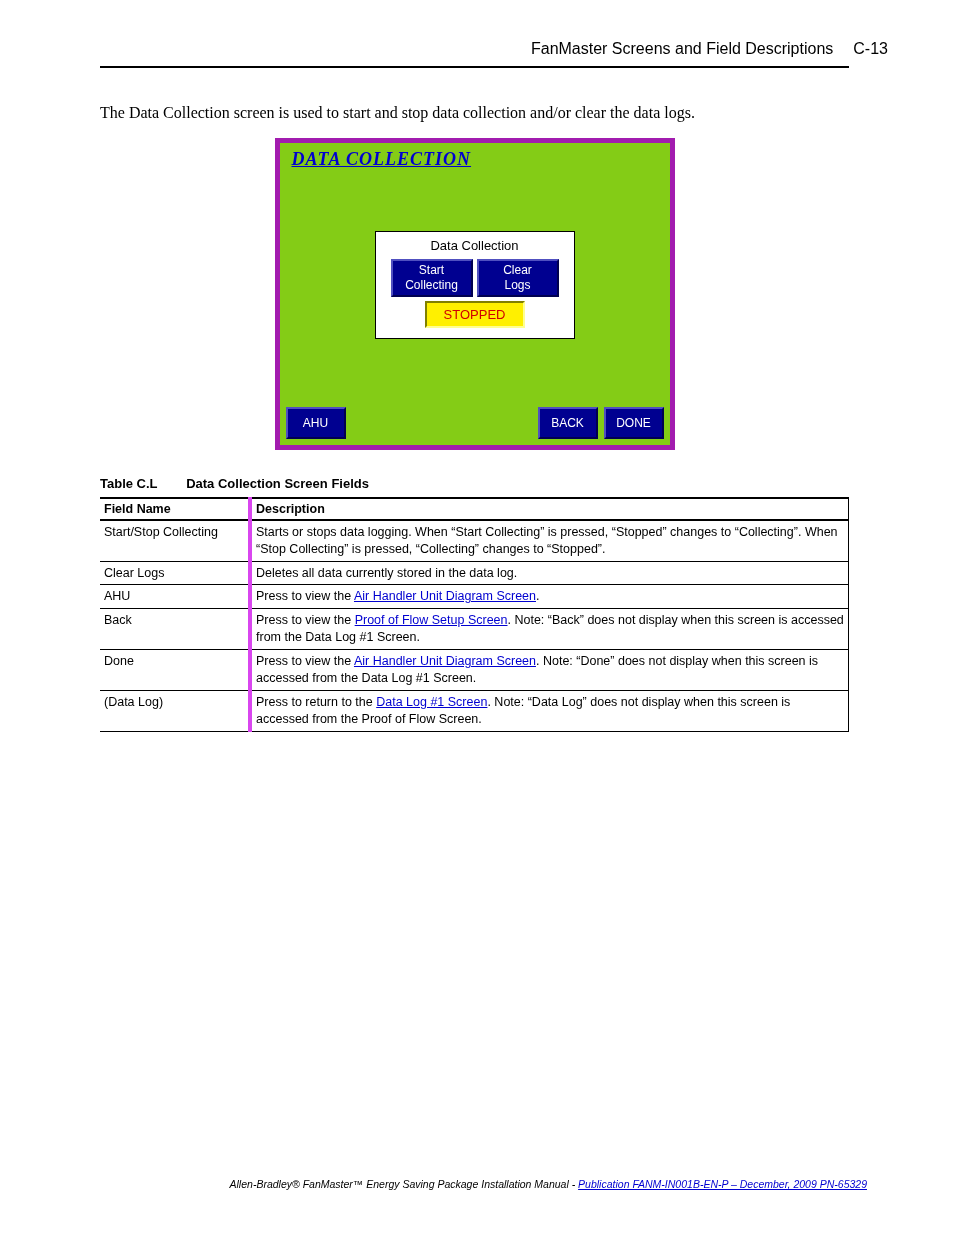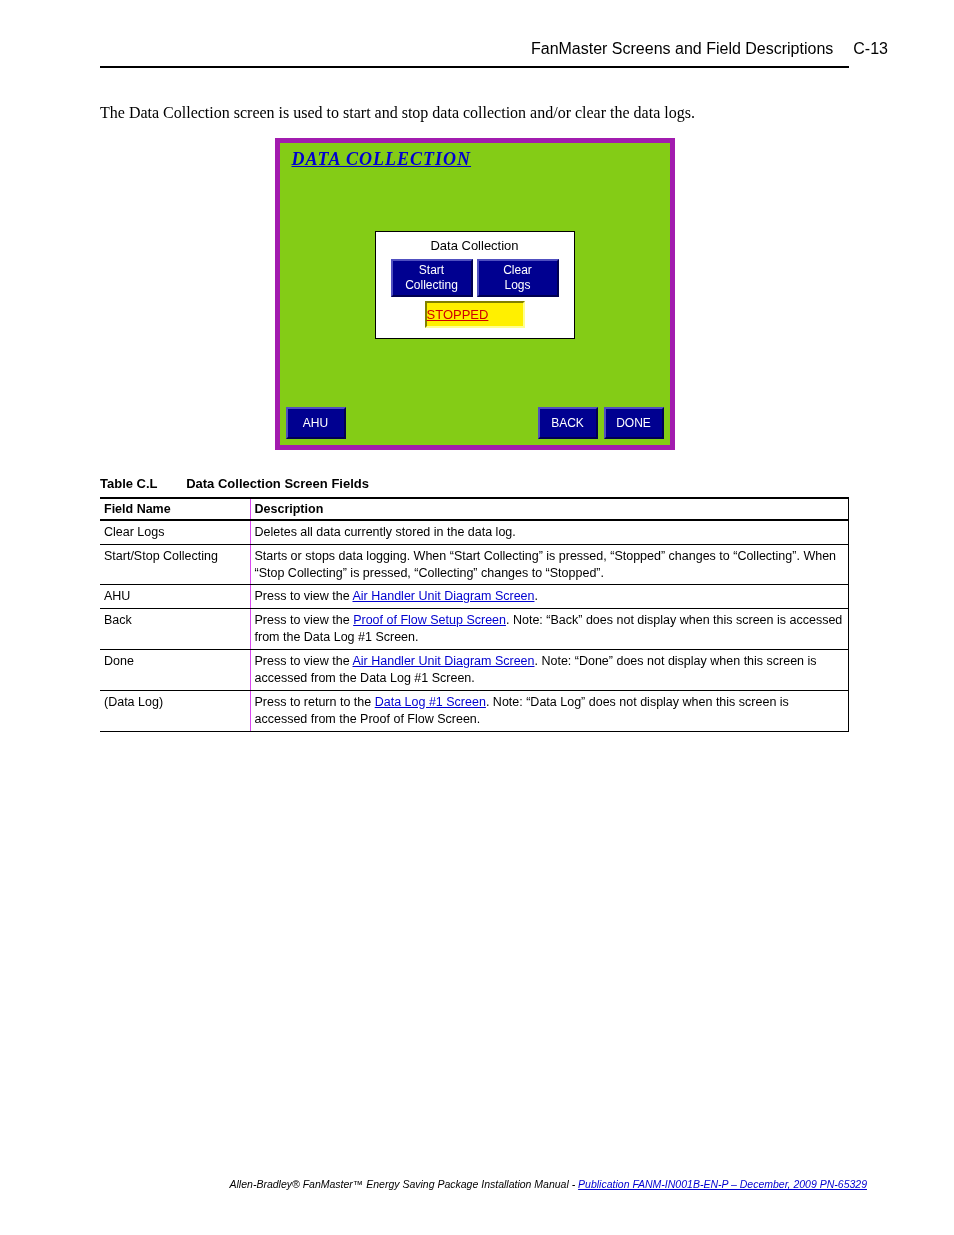--- a/index.html
+++ b/index.html
@@ -116,24 +116,24 @@
     }
     .status-box {
       background: #fff000;
       color: #d00000;
       border-top: 2px solid #808000;
       border-left: 2px solid #808000;
       border-right: 2px solid #ffff90;
       border-bottom: 2px solid #ffff90;
       width: 100px;
       margin: 4px auto 0;
+      text-align: center;
       font-size: 13px;
       padding: 4px 0;
       font-family: Arial, sans-serif;
-      text-decoration: underline;
     }
     .bottom-nav {
       display: flex;
       justify-content: space-between;
       padding: 68px 6px 6px;
     }
     .nav-btn {
       background: #000090;
       color: #fff;
       width: 60px;
@@ -176,21 +176,21 @@
     }
     table.fields td {
       border-bottom: 1px solid #000;
       padding: 3px 4px;
       vertical-align: top;
       line-height: 1.35;
     }
     table.fields th:first-child,
     table.fields td:first-child {
       width: 150px;
-      border-right: 1px solid #d946ef;
+      border-right: 4px solid #d946ef;
     }
     table.fields th:last-child,
     table.fields td:last-child {
       border-right: 1px solid #000;
     }
     .link {
       color: #0000d0;
       text-decoration: underline;
     }
     .footer {
@@ -250,26 +250,26 @@
 
       <table class="fields">
         <thead>
           <tr>
             <th>Field Name</th>
             <th>Description</th>
           </tr>
         </thead>
         <tbody>
           <tr>
+            <td>Start/Stop Collecting</td>
+            <td>Starts or stops data logging. When “Start Collecting” is pressed, “Stopped” changes to “Collecting”. When “Stop Collecting” is pressed, “Collecting” changes to “Stopped”.</td>
+          </tr>
+          <tr>
             <td>Clear Logs</td>
             <td>Deletes all data currently stored in the data log.</td>
-          </tr>
-          <tr>
-            <td>Start/Stop Collecting</td>
-            <td>Starts or stops data logging. When “Start Collecting” is pressed, “Stopped” changes to “Collecting”. When “Stop Collecting” is pressed, “Collecting” changes to “Stopped”.</td>
           </tr>
           <tr>
             <td>AHU</td>
             <td><span>Press to view the </span><span class="link">Air Handler Unit Diagram Screen</span><span>.</span></td>
           </tr>
           <tr>
             <td>Back</td>
             <td><span>Press to view the </span><span class="link">Proof of Flow Setup Screen</span><span>. Note: “Back” does not display when this screen is accessed from the Data Log #1 Screen.</span></td>
           </tr>
           <tr>

